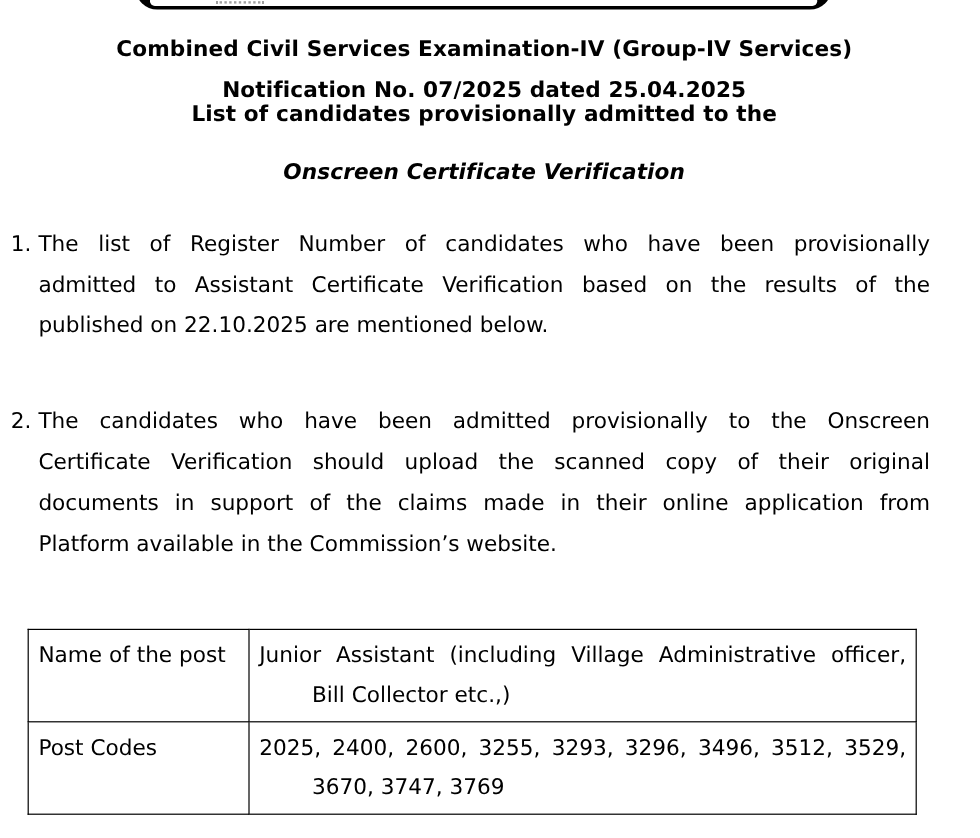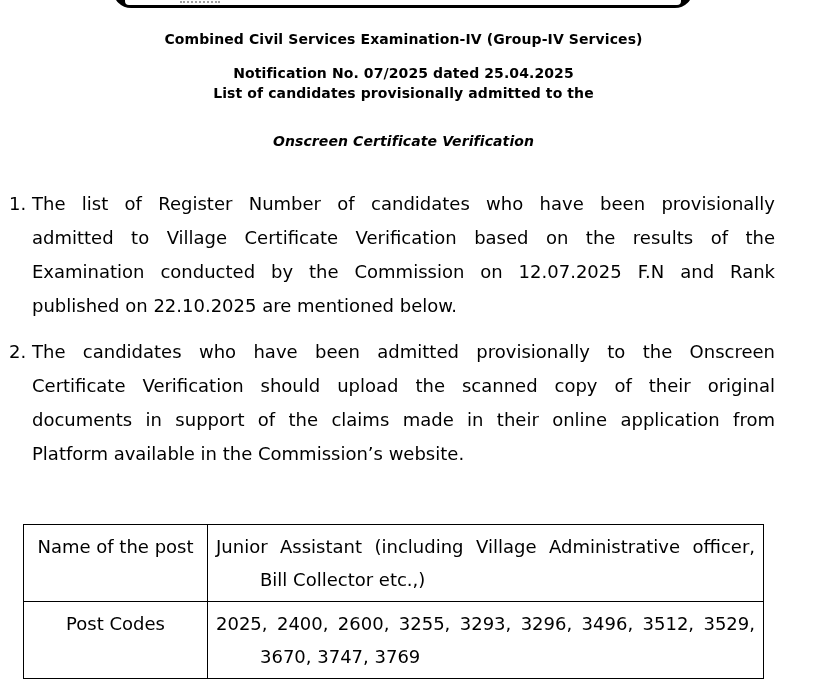--- a/index.html
+++ b/index.html
@@ -14,40 +14,40 @@
   .frame-inner {
     position: absolute; left: 12px; right: 12px; top: 0; bottom: 3px;
     background: #fff; border-radius: 0 0 4px 4px;
   }
   .seal {
     position: absolute; left: 55px; bottom: 2px; width: 40px; height: 8px;
     border-bottom: 2px dotted #777; opacity: .7;
   }
   .heading {
     position: absolute; left: 0; width: 807px; text-align: center;
-    font-weight: bold; font-size: 14px; letter-spacing: 0.1px;
+    font-weight: bold; font-size: 18px; letter-spacing: 0.1px;
   }
   .para {
     position: absolute; left: 9px; width: 766px; font-size: 18px;
     line-height: 34px;
   }
   .para .num { position: absolute; left: 0; top: 0; }
   .para .body { margin-left: 23px; text-align: justify; text-align-last: left; }
   .para .body .line { display: block; text-align: justify; text-align-last: justify; }
   .para .body .line.last { text-align-last: left; }
   .hl { font-weight: bold; text-decoration: underline; }
   table.posts {
     position: absolute; left: 23px; top: 524px; width: 741px;
     border-collapse: collapse; font-size: 18px;
   }
   table.posts td {
     border: 1.5px solid #000; vertical-align: top; line-height: 33px;
     padding: 5px 8px 5px 8px;
   }
-  table.posts td.label { width: 167px; text-align: center; }
+  table.posts td.label { width: 167px; }
   .cell-line { display: block; text-align: justify; text-align-last: justify; }
   .cell-line.last { text-align-last: left; margin-left: 44px; }
 </style>
 </head>
 <body>
 
 <div class="frame">
   <div class="frame-inner">
     <div class="seal"></div>
   </div>
@@ -55,22 +55,21 @@
 
 <div class="heading" style="top:31px;">Combined Civil Services Examination-IV (Group-IV Services)</div>
 <div class="heading" style="top:65px;">Notification No. 07/2025 dated 25.04.2025</div>
 <div class="heading" style="top:85px;">List of candidates provisionally admitted to the</div>
 <div class="heading" style="top:133px;font-style:italic;">Onscreen Certificate Verification</div>
 
 <div class="para" style="top:187px;">
   <span class="num">1.</span>
   <div class="body">
     <span class="line">The list of Register Number of candidates who have been provisionally</span>
-    <span class="line">admitted to Village Certificate Verification based on the results of the</span>
-    <span class="line">Examination conducted by the Commission on 12.07.2025 F.N  and  Rank</span>
+    <span class="line">admitted to Assistant Certificate Verification based on the results of the</span>
     <span class="line last">published on 22.10.2025 are mentioned below.</span>
   </div>
 </div>
 
 <div class="para" style="top:335px;">
   <span class="num">2.</span>
   <div class="body">
     <span class="line">The candidates who have been admitted provisionally to the Onscreen</span>
     <span class="line">Certificate Verification should upload the scanned copy of their original</span>
     <span class="line">documents in support of the claims made in their online application from</span>

